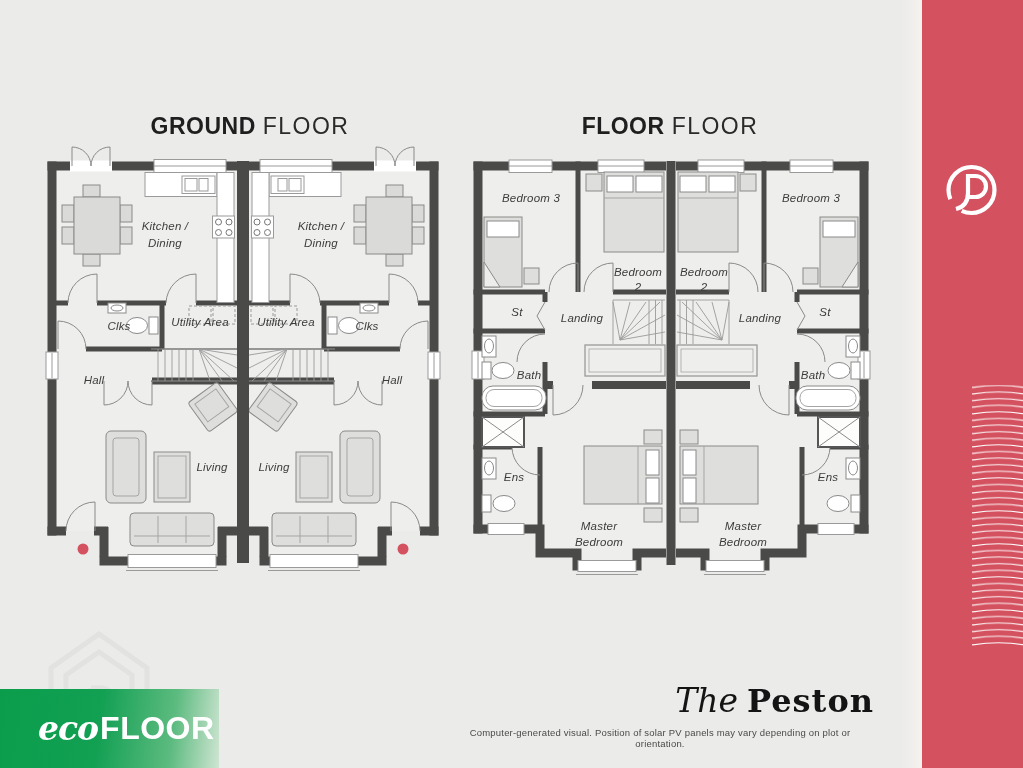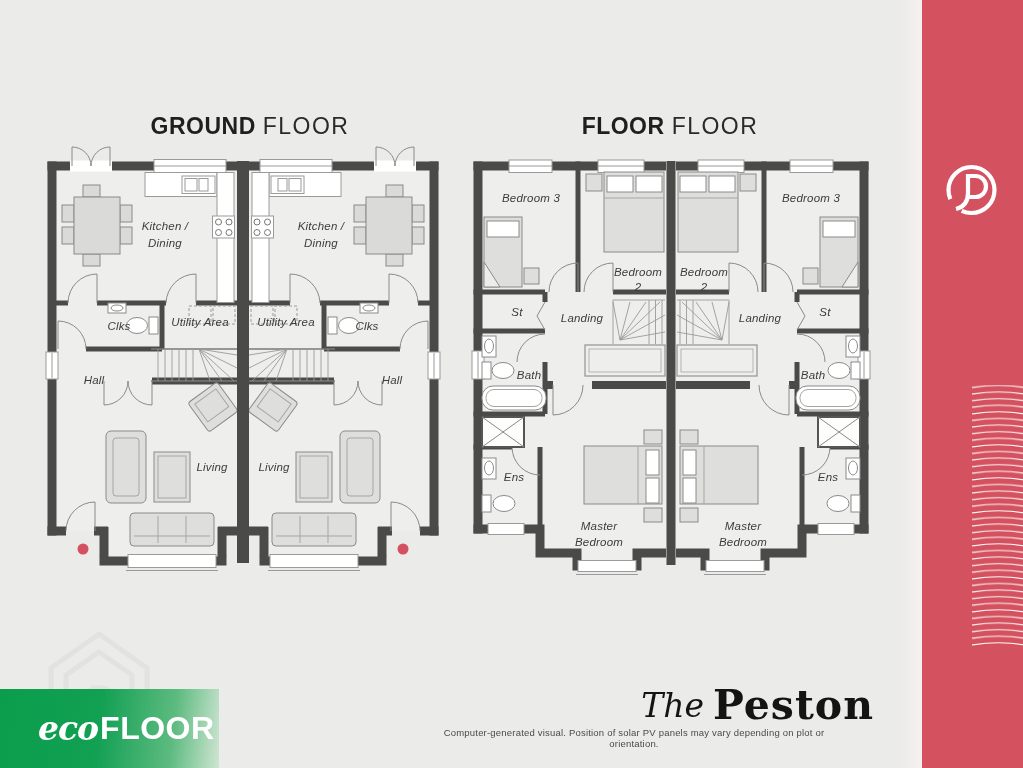--- a/index.html
+++ b/index.html
@@ -24,24 +24,24 @@
   .eco-band{position:absolute;left:0;top:689px;width:219px;height:79px;
         background:linear-gradient(97deg,#0B9D4C 0%,#12A053 45%,#5DBB80 78%,#CFE5D2 100%);
         display:flex;align-items:center;padding-left:38px;box-sizing:border-box;}
   .eco-band .eco{font-style:italic;font-weight:700;font-size:33px;color:#FFFFFF;
         font-family:"DejaVu Serif",serif;letter-spacing:-1px;}
   .eco-band .home{font-weight:700;font-size:32px;color:#FFFFFF;letter-spacing:.5px;
         font-family:"Liberation Sans",sans-serif;margin-left:2px;}
   
   .watermark{position:absolute;left:44px;top:628px;}
   
-  .plot-name{position:absolute;right:149px;top:681px;display:flex;align-items:center;color:#141414;}
+  .plot-name{position:absolute;right:149px;top:681px;display:flex;align-items:flex-end;color:#141414;}
   .plot-name .the{font-family:"DejaVu Serif",serif;font-style:italic;font-size:33px;margin-right:9px;}
-  .plot-name .name{font-family:"DejaVu Serif",serif;font-weight:700;font-size:41px;letter-spacing:1px;}
-  .disclaimer{position:absolute;left:419px;top:727px;width:430px;text-align:center;
+  .plot-name .name{font-family:"DejaVu Serif",serif;font-weight:700;font-size:32px;letter-spacing:1px;}
+  .disclaimer{position:absolute;left:445px;top:727px;width:430px;text-align:center;
         font-size:9.5px;color:#4A4A4A;letter-spacing:.2px;}
 </style>
 </head>
 <body>
 
 <div class="page">
 
   <svg class="watermark" width="110" height="140" viewBox="0 0 110 140">
     <g fill="none" stroke="#E2E2E0" stroke-width="5">
       <path d="M55,6 L103,40 V134 H7 V40 Z"></path>

